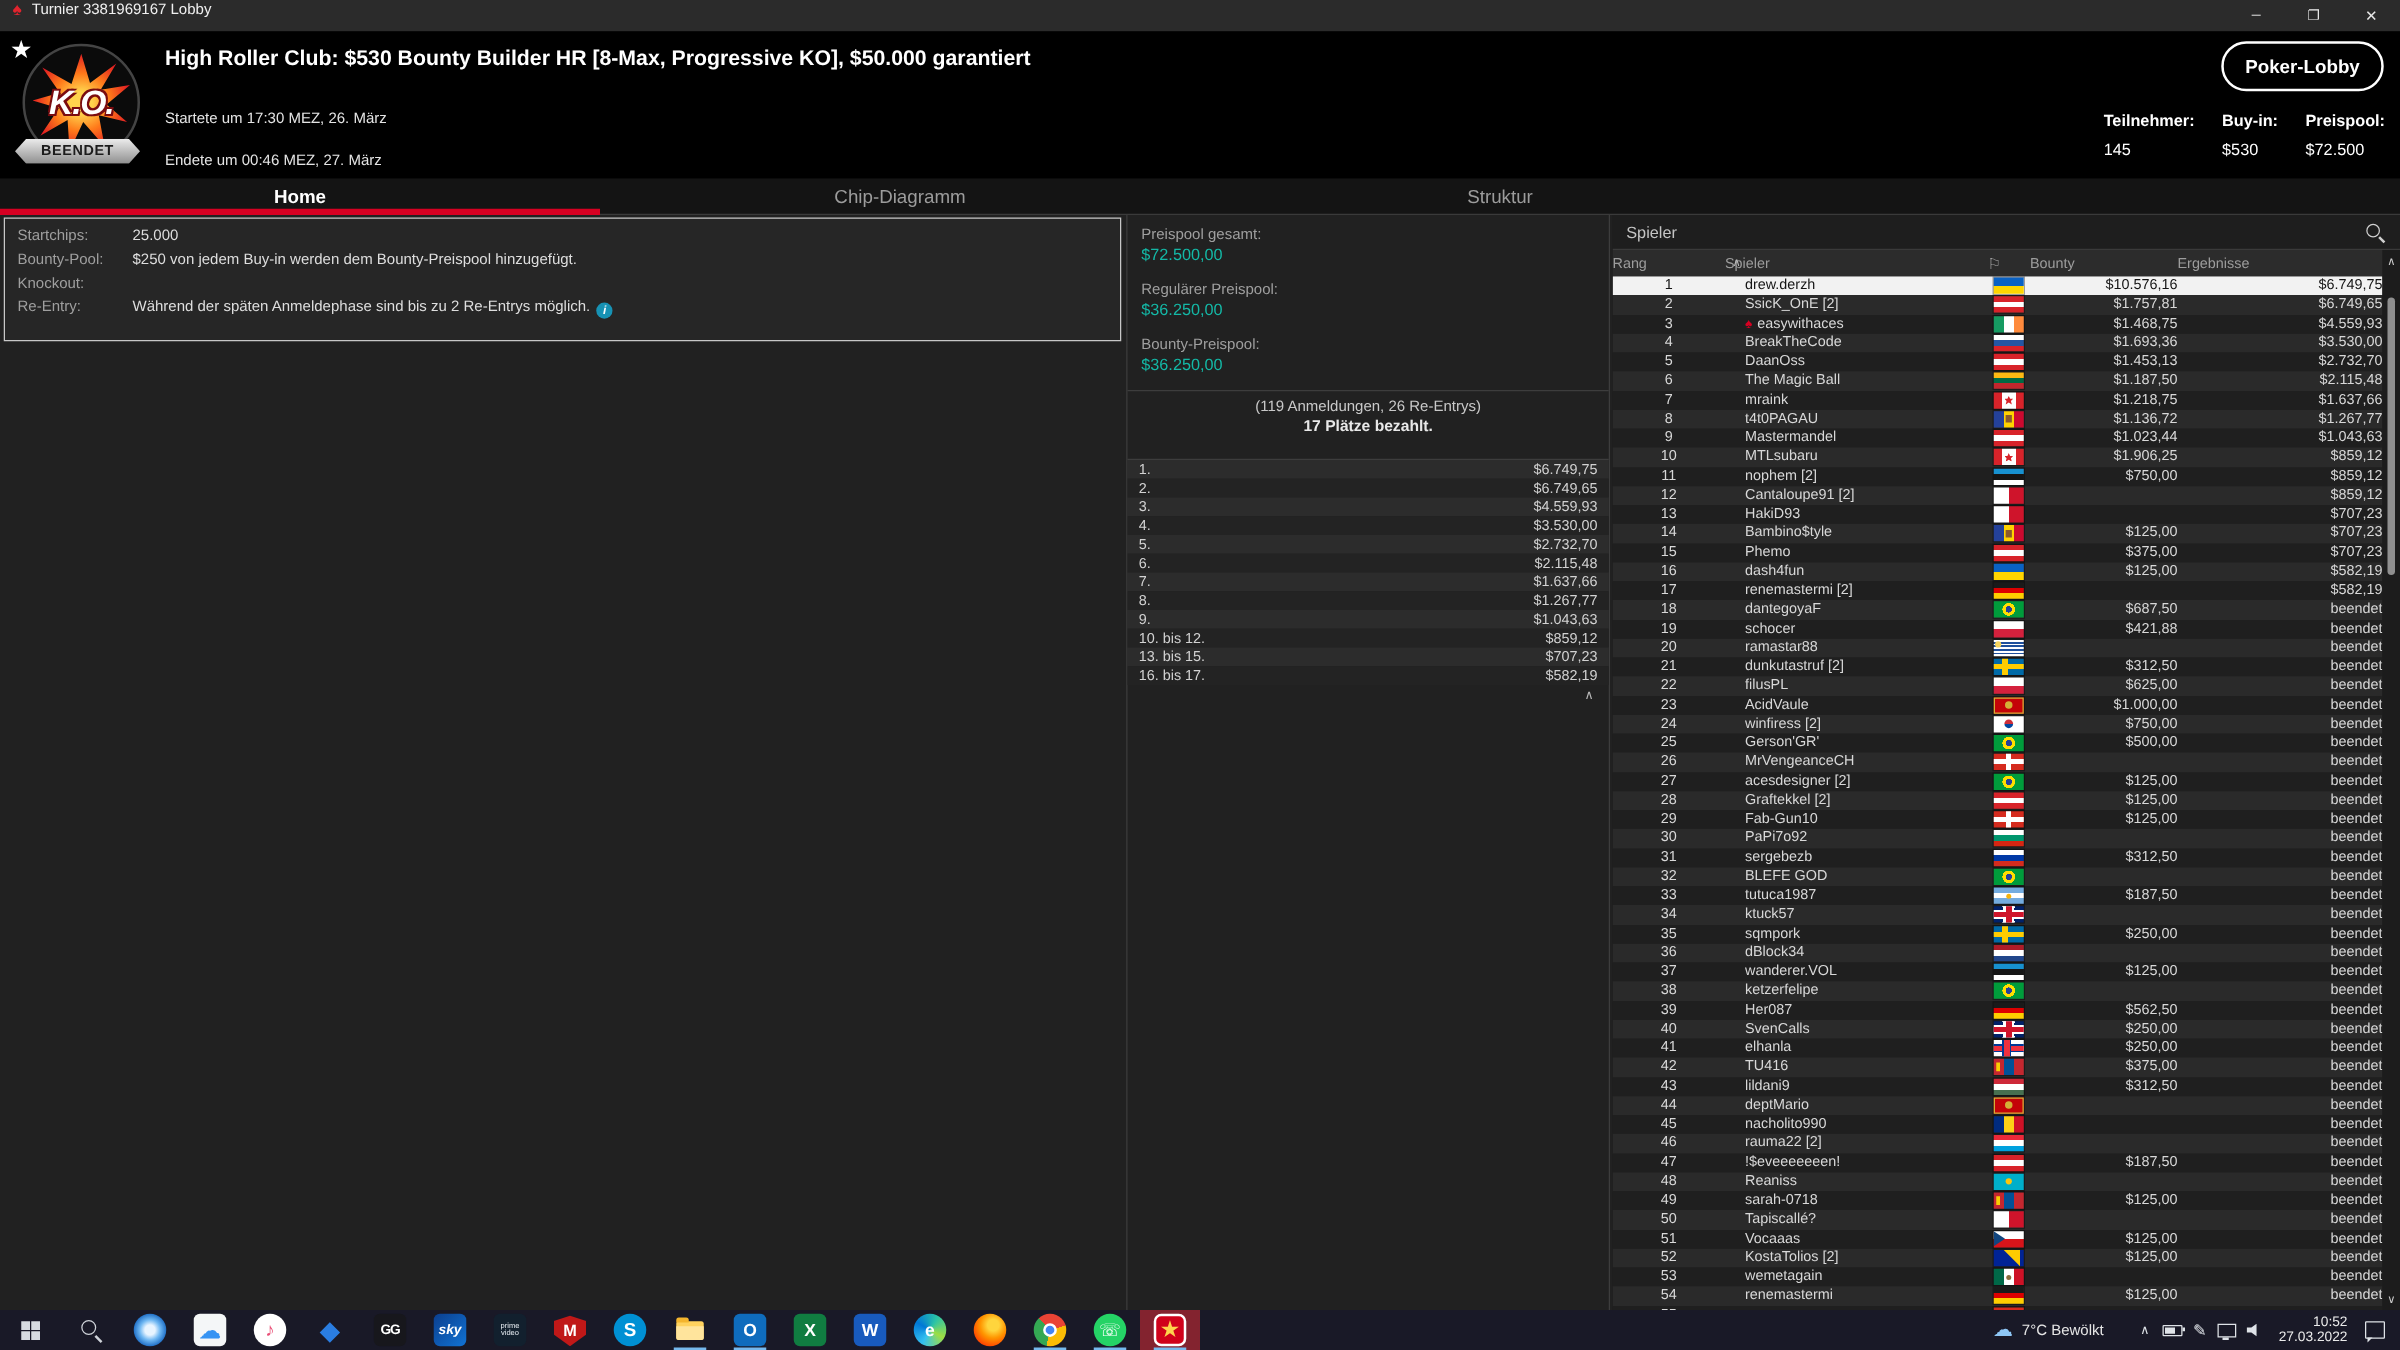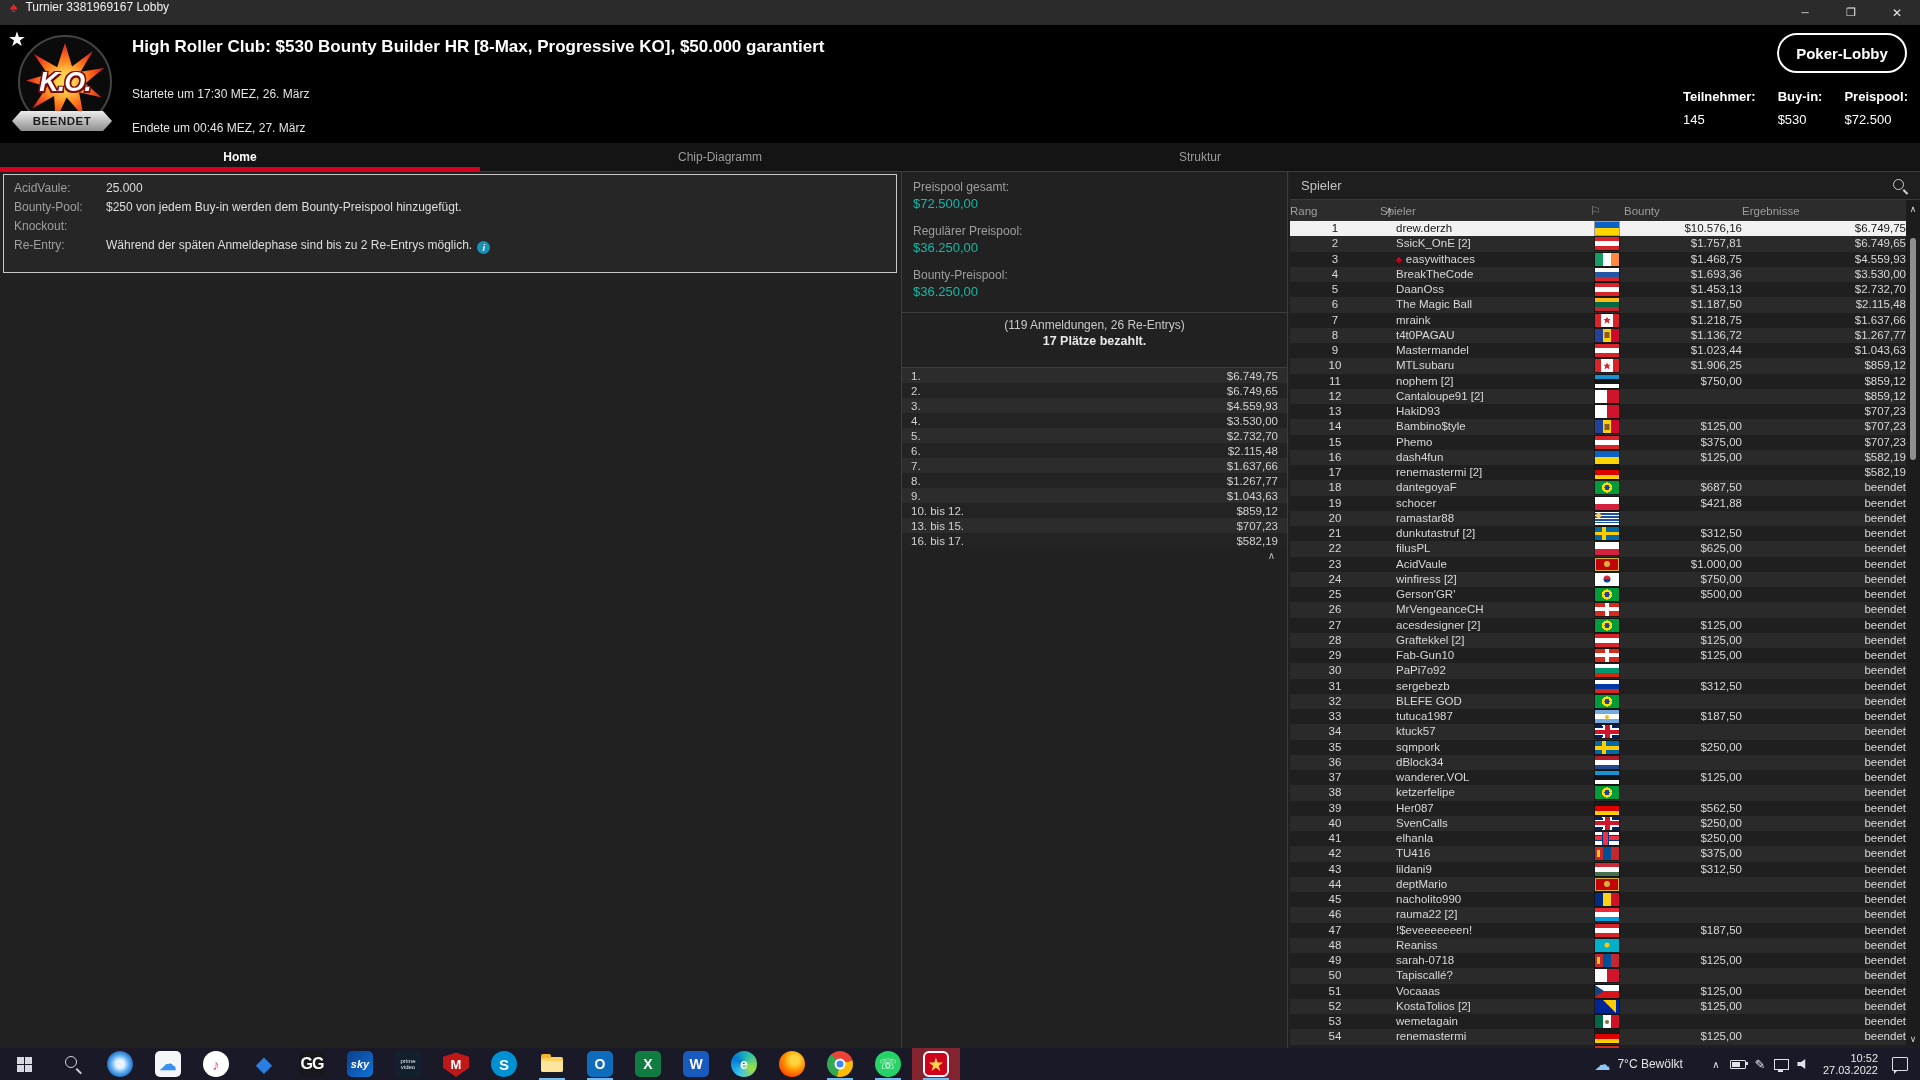--- a/index.html
+++ b/index.html
@@ -41,21 +41,21 @@
     border-radius:21px;background:transparent;color:#fff;font-size:15px;font-weight:bold;
     display:flex;align-items:center;justify-content:center;box-sizing:border-box;}
   .hdr-stats{position:absolute;right:12px;top:64px;display:flex;gap:22px;text-align:left;}
   .stat-col .st-label{font-size:13px;font-weight:bold;color:#fff;}
   .stat-col .st-value{font-size:13px;color:#fff;margin-top:8px;}
 
   
   .tabbar{position:absolute;left:0;top:143px;width:1920px;height:29px;background:#141414;
     display:grid;grid-template-columns:repeat(4,1fr);border-bottom:1px solid #3a3a3a;box-sizing:border-box;}
   .tab{position:relative;display:flex;align-items:center;justify-content:center;
-    font-size:12px;color:#9c9c9c;}
+    font-size:15px;color:#9c9c9c;}
   .tab.active{color:#fff;font-weight:bold;}
   .tab-underline{position:absolute;left:0;bottom:-1px;width:100%;height:5px;background:#d70022;}
 
   
   .content{position:absolute;left:0;top:172px;width:1920px;height:876px;background:#212121;}
 
   
   .info-box{position:absolute;left:3px;top:2px;width:894px;height:99px;border:1px solid #c8c8c8;
     background:#262626;box-sizing:border-box;padding:4px 0 0 10px;}
   .info-row{display:flex;height:19px;line-height:19px;font-size:12px;}
@@ -193,21 +193,21 @@
   .tmag{position:relative;width:20px;height:20px;}
   .tmag i{position:absolute;display:block;}
   .tmag .mag-c{left:3px;top:2px;width:10px;height:10px;border:1.8px solid #cfd3d9;border-radius:50%;}
   .tmag .mag-h{left:14.5px;top:14px;width:7px;height:1.8px;background:#cfd3d9;transform:rotate(45deg);transform-origin:0 0;}
   .ic{width:26px;height:26px;border-radius:5px;display:flex;align-items:center;justify-content:center;
     font-weight:bold;box-sizing:border-box;overflow:hidden;}
   .ic-photos{border-radius:50%;background:radial-gradient(circle,#e8f4ff 0 22%,#6db6f2 45%,#1565c0 75%);}
   .ic-icloud{background:#f4f6f8;color:#3693f3;font-size:17px;}
   .ic-itunes{border-radius:50%;background:#fff;color:#e94f77;font-size:15px;}
   .ic-diamond{background:transparent;color:#2a7de1;font-size:20px;}
-  .ic-gg{background:#17171c;color:#fff;font-size:16px;letter-spacing:-1px;}
+  .ic-gg{background:#17171c;color:#fff;font-size:11px;letter-spacing:-1px;}
   .ic-sky{background:linear-gradient(135deg,#0b3f8f,#1173d4);color:#fff;font-style:italic;font-size:11px;}
   .ic-prime{background:#12202e;color:#e9eef4;font-size:6px;line-height:6px;text-align:center;font-weight:normal;}
   .ic-mcafee{border-radius:0;background:#c01818;color:#fff;font-size:13px;
     clip-path:polygon(50% 6%,100% 22%,100% 64%,50% 100%,0 64%,0 22%);}
   .ic-skype{border-radius:50%;background:#0090d4;color:#fff;font-size:15px;}
   .ic-folder{background:transparent;position:relative;}
   .ic-folder i{position:absolute;left:2px;top:6px;width:22px;height:15px;background:#ffd25e;border-radius:2px;}
   .ic-folder i::before{content:"";position:absolute;left:0;top:-3px;width:10px;height:4px;background:#f4b52e;border-radius:2px 2px 0 0;}
   .ic-folder i::after{content:"";position:absolute;left:0;top:4px;width:22px;height:11px;background:#ffe49c;border-radius:0 0 2px 2px;}
   .ic-outlook{background:#0f6cbd;color:#fff;font-size:14px;}
@@ -292,21 +292,21 @@
       </div>
       <div class="tab">
         <span>Struktur</span>
       </div>
     </div>
 
   <div class="content">
 
     <div class="info-box">
         <div class="info-row">
-          <span class="ilabel">AcidVaule:</span>
+          <span class="ilabel">Startchips:</span>
           <span class="ivalue">25.000</span>
         </div>
         <div class="info-row">
           <span class="ilabel">Bounty-Pool:</span>
           <span class="ivalue">$250 von jedem Buy-in werden dem Bounty-Preispool hinzugefügt.</span>
         </div>
         <div class="info-row">
           <span class="ilabel">Knockout:</span>
           <span class="ivalue"></span>
         </div>

